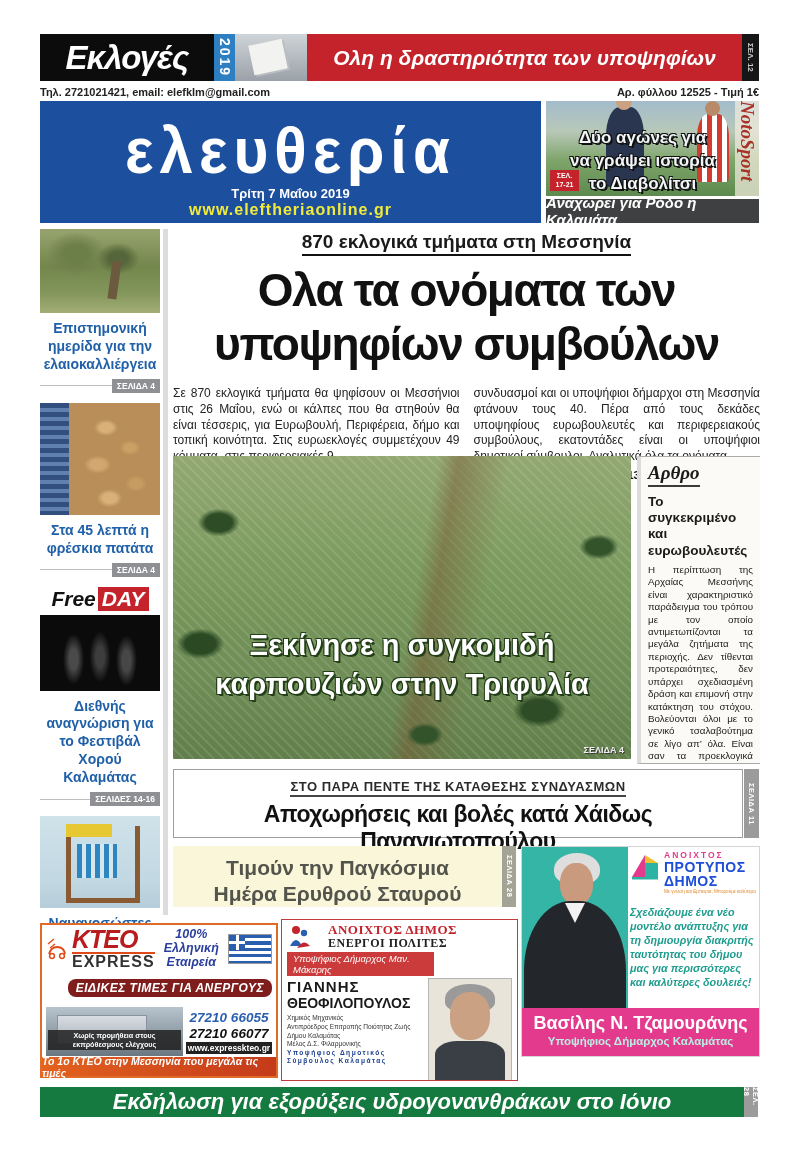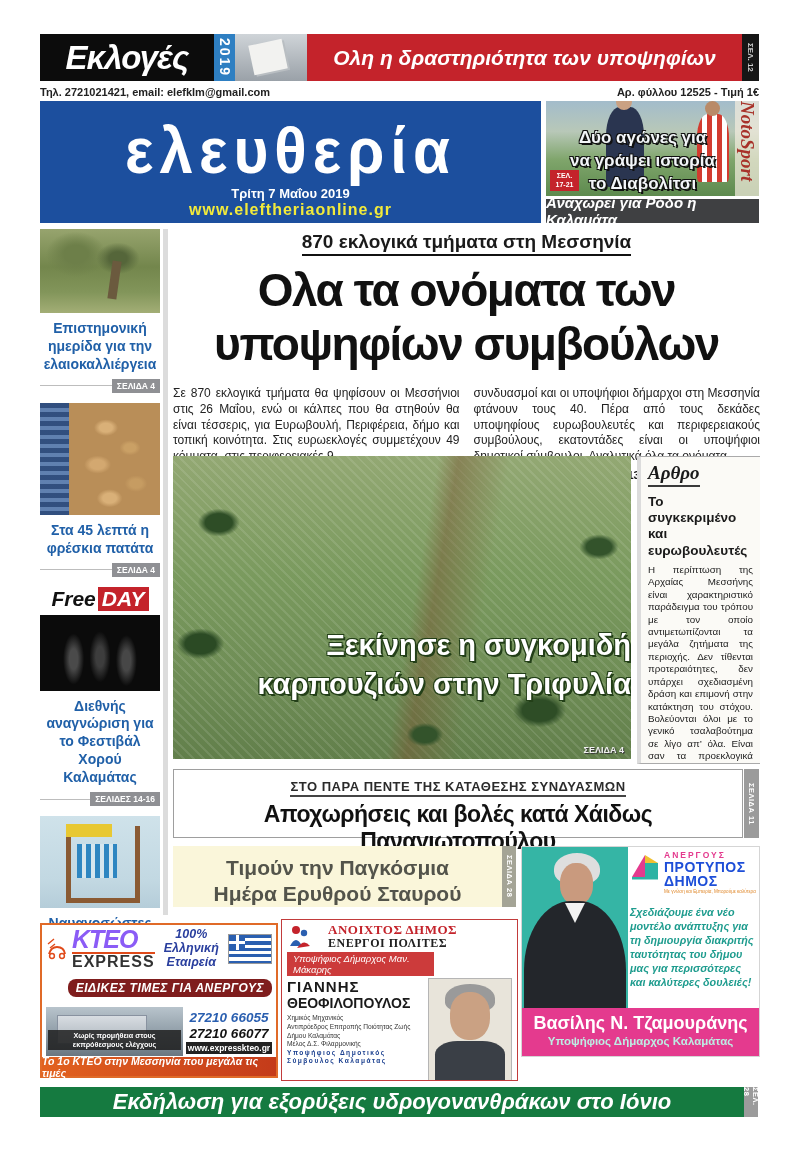--- a/index.html
+++ b/index.html
@@ -104,21 +104,21 @@
   .wm-photo{left:173px;top:456px;width:458px;height:303px;overflow:hidden;
       background:
        radial-gradient(30px 20px at 10% 22%,#2e4d26 45%,transparent 70%),
        radial-gradient(34px 22px at 6% 62%,#2b4a24 45%,transparent 70%),
        radial-gradient(38px 24px at 80% 84%,#2e4d26 45%,transparent 70%),
        radial-gradient(26px 17px at 55% 92%,#33532b 45%,transparent 70%),
        radial-gradient(28px 18px at 93% 30%,#33532b 45%,transparent 70%),
        linear-gradient(100deg,transparent 52%,rgba(120,85,50,.45) 56%,transparent 66%),
        repeating-linear-gradient(45deg,rgba(255,255,255,.10) 0 2px,transparent 2px 7px),
        linear-gradient(180deg,#93a873 0%,#7a9a5e 40%,#6e8c55 75%,#627f4b 100%);}
-  .wm-overlay{position:absolute;left:0;right:0;top:56%;text-align:right;color:#fff;
+  .wm-overlay{position:absolute;left:0;right:0;top:56%;text-align:center;color:#fff;
       font-size:29px;font-weight:bold;line-height:1.35;
       text-shadow:-1px -1px 0 #233f18,1px -1px 0 #233f18,-1px 1px 0 #233f18,2px 2px 0 #233f18;}
   .wm-overlay span{display:block;}
   .wm-page{position:absolute;right:7px;bottom:4px;color:#efefef;font-size:9px;font-weight:bold;
       text-shadow:1px 1px 1px #333;}
 
   
   .arthro{left:637px;top:456px;width:123px;height:308px;background:#fbfaf6;border-left:4px solid #dcdcdc;
       border-top:1px solid #aaa;border-bottom:1px solid #aaa;box-sizing:border-box;padding:5px 7px;overflow:hidden;}
   .arthro-label{font-family:"Liberation Serif",serif;font-style:italic;font-weight:bold;font-size:19px;
@@ -163,21 +163,21 @@
   .tz-bar{position:absolute;left:0;bottom:0;width:100%;height:48px;background:#e43a8e;text-align:center;
       padding-top:5px;box-sizing:border-box;}
   .tz-name{color:#fff;font-size:18px;font-weight:bold;}
   .tz-role{color:#bdeee4;font-size:11.5px;font-weight:bold;margin-top:1px;}
 
   
   .kteo-ad{left:40px;top:923px;width:238px;height:155px;border:2px solid #e06a28;box-sizing:border-box;
       background:#fff;display:flex;flex-direction:column;}
   .kteo-top{display:flex;align-items:center;padding:3px 4px 1px;gap:4px;}
   .kteo-brand{line-height:.95;flex:0 0 auto;}
-  .kteo-b1{color:#8b5cf6;font-size:25px;font-weight:bold;font-style:italic;letter-spacing:-1px;display:block;}
+  .kteo-b1{color:#b91c1c;font-size:25px;font-weight:bold;font-style:italic;letter-spacing:-1px;display:block;}
   .kteo-b2{color:#333;font-size:16px;font-weight:bold;letter-spacing:1px;display:block;
       border-top:2px solid #e04a1a;}
   .kteo-claim{color:#2a3f9e;font-size:12.5px;font-weight:bold;font-style:italic;line-height:1.1;flex:1;text-align:center;}
   .flag{width:42px;height:28px;position:relative;flex:0 0 auto;
       background:repeating-linear-gradient(180deg,#2a5fb0 0 3.2px,#fff 3.2px 6.4px);border:1px solid #999;}
   .flag::before{content:"";position:absolute;left:0;top:0;width:16px;height:15.5px;background:#2a5fb0;}
   .flag::after{content:"";position:absolute;left:0;top:0;width:16px;height:15.5px;
       background:linear-gradient(#fff,#fff) 50% 0/3px 100% no-repeat,linear-gradient(#fff,#fff) 0 50%/100% 3px no-repeat;}
   .kteo-badge{align-self:flex-end;margin:9px 4px;background:#7f1d1d;color:#fff;font-size:12px;font-weight:bold;
       font-style:italic;padding:2px 8px;border-radius:8px;letter-spacing:.5px;}
@@ -354,21 +354,21 @@
     </div>
     <div class="tz-right">
       <div class="tz-logo">
         <svg width="30" height="30" viewBox="0 0 30 30">
           <polygon points="2,26 15,4 15,26" fill="#e43a8e"></polygon>
           <polygon points="15,4 28,12 15,12" fill="#f0c030"></polygon>
           <polygon points="15,12 28,12 28,26 15,26" fill="#2cb3a4"></polygon>
           <rect x="2" y="26" width="26" height="2.5" fill="#2cb3a4"></rect>
         </svg>
         <div class="tz-logo-text">
-          <div class="tz-city">ΑΝΕΡΓΟΥΣ</div>
+          <div class="tz-city">ΑΝΟΙΧΤΟΣ</div>
           <div class="tz-l1">ΠΡΟΤΥΠΟΣ</div>
           <div class="tz-l2">ΔΗΜΟΣ</div>
           <div class="tz-tagline">Με γνώση και Εμπειρία, Μπορούμε καλύτερα</div>
         </div>
       </div>
       <div class="tz-message">Σχεδιάζουμε ένα νέο μοντέλο ανάπτυξης για τη δημιουργία διακριτής ταυτότητας του δήμου μας για περισσότερες και καλύτερες δουλειές!</div>
     </div>
     <div class="tz-bar">
       <div class="tz-name">Βασίλης Ν. Τζαμουράνης</div>
       <div class="tz-role">Υποψήφιος Δήμαρχος Καλαμάτας</div>

